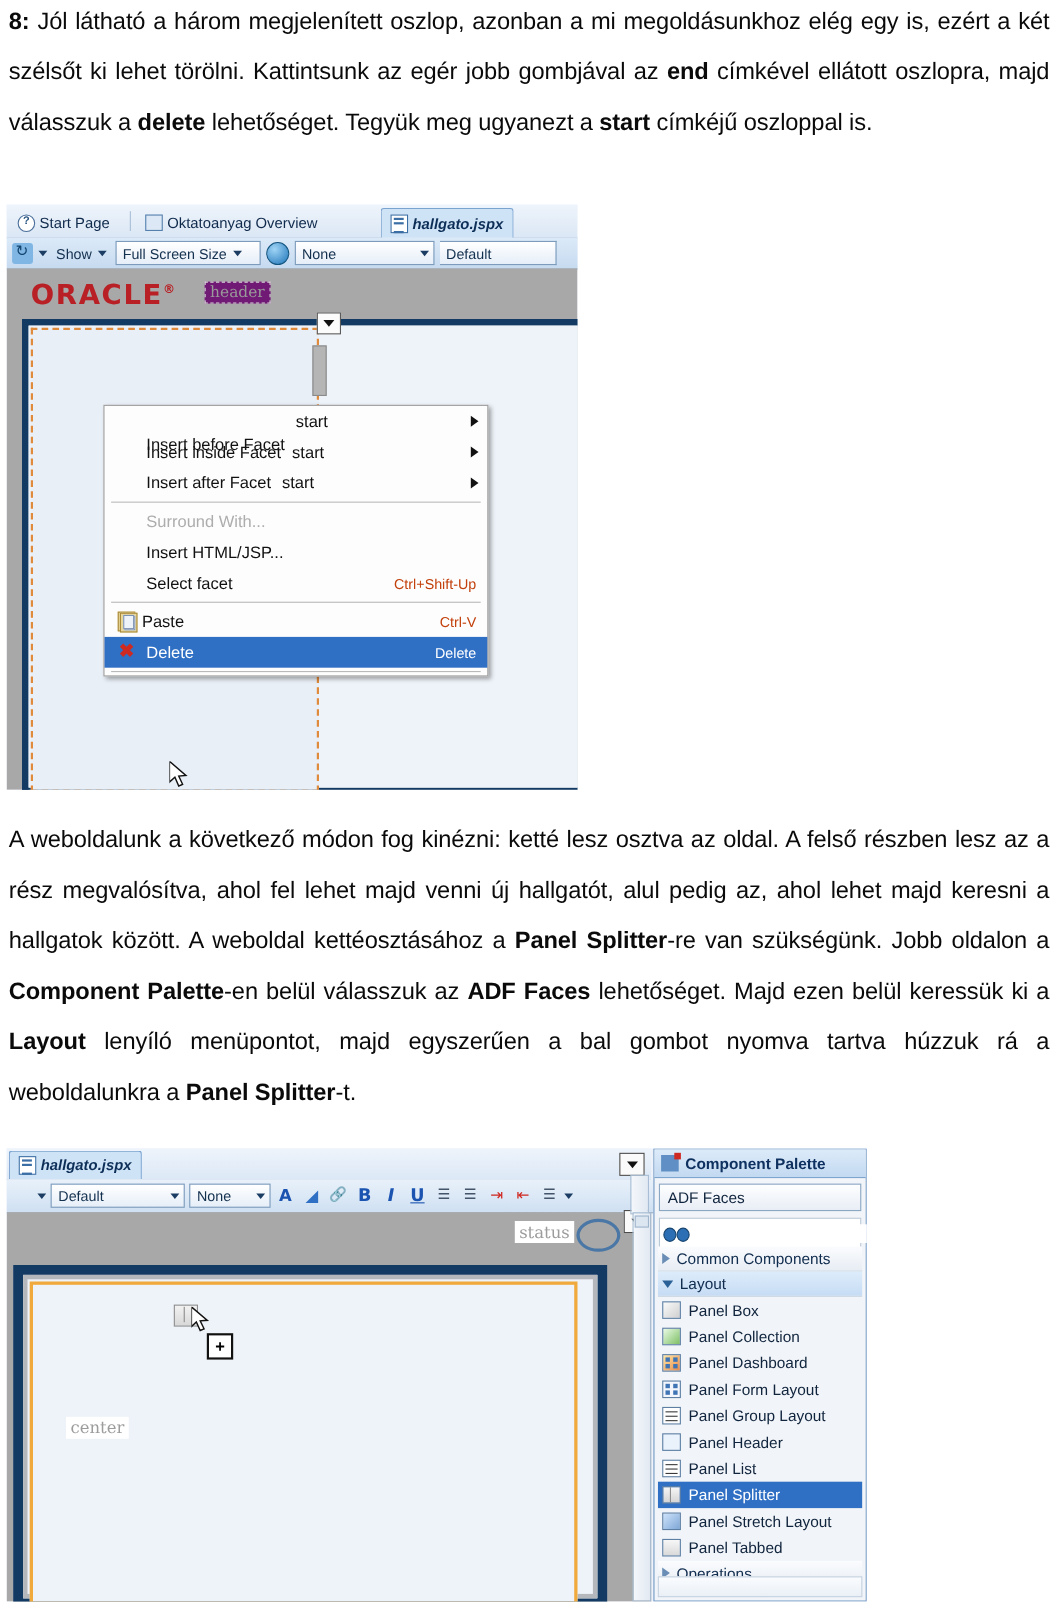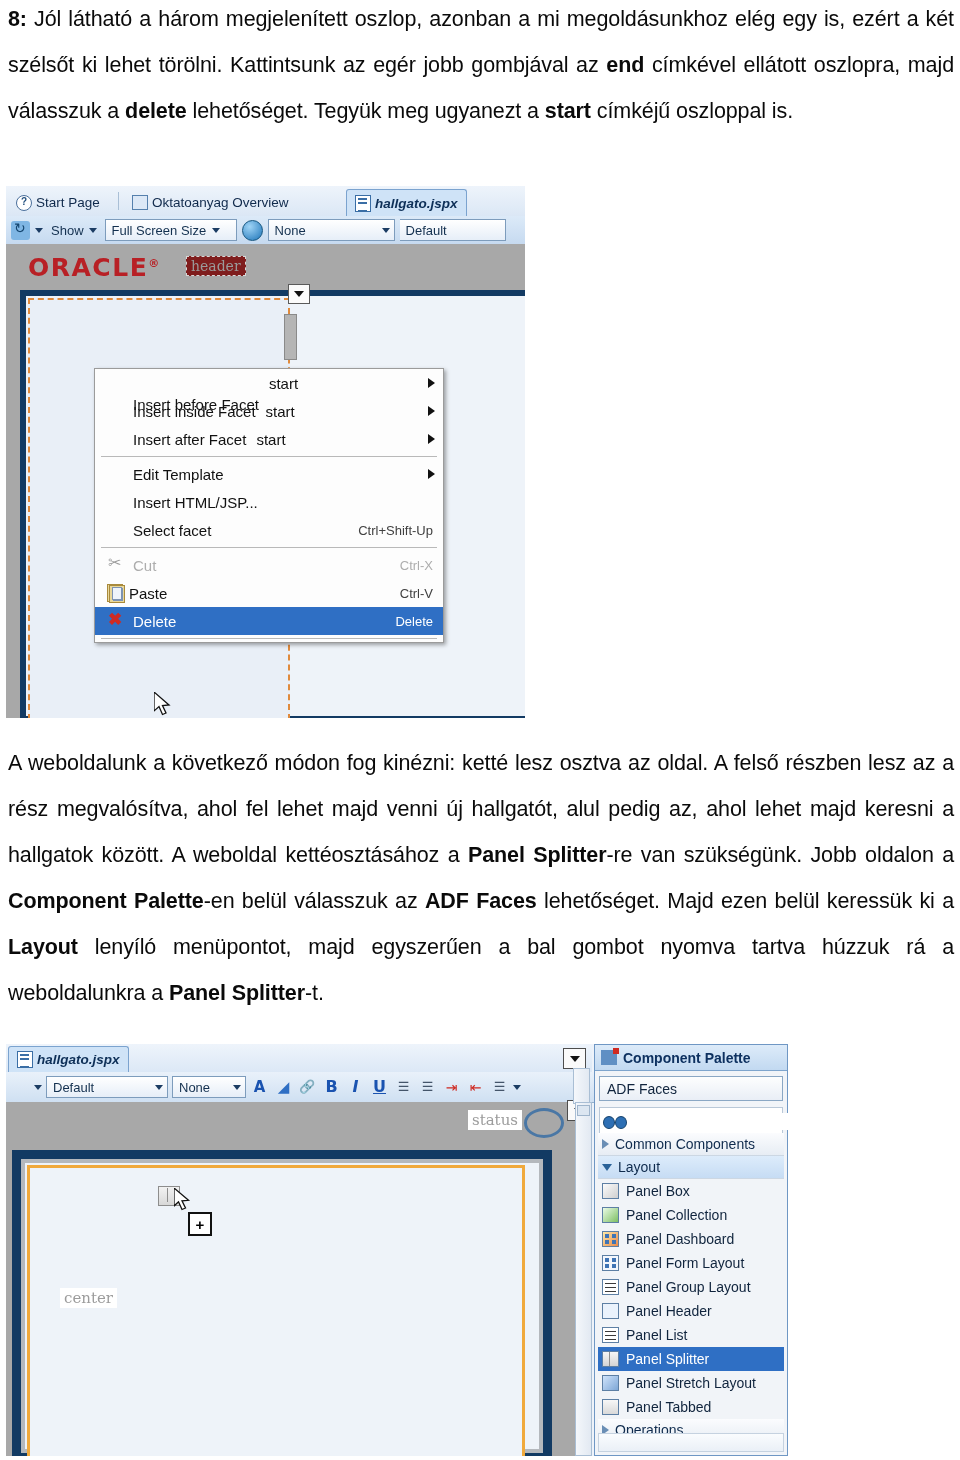--- a/index.html
+++ b/index.html
@@ -66,37 +66,37 @@
   .flat{height:20px;display:flex;align-items:center;gap:5px;font-size:13px;color:#13304f;
         padding:0 3px;}
 
   .design-surface{position:absolute;left:0;top:58px;right:0;bottom:0;background:#a8a8a8;}
   .browser-frame{position:absolute;left:14px;top:46px;right:-2px;bottom:-4px;
         border:6px solid #123a63;border-right:0;background:#eaf0f7;}
   .inner-white{position:absolute;left:0;top:0;right:0;bottom:0;background:#eef3f9;}
   .oracle-logo{position:absolute;left:22px;top:9px;font-size:25px;font-weight:bold;
         color:#b82025;letter-spacing:1.5px;font-family:"DejaVu Sans",sans-serif;}
   .oracle-logo sup{font-size:11px;vertical-align:super;}
-  .facet-tag{position:absolute;background:#7f1d1d;color:#9a9a9a;
+  .facet-tag{position:absolute;background:#701a75;color:#9a9a9a;
         font-family:"DejaVu Serif",serif;font-size:14px;padding:1px 4px;
         border:1px dashed #d8d8d8;}
   .dashed-region{position:absolute;border:2px dashed #e08a3c;background:#e9eff7;}
   .facet-dd{position:absolute;width:20px;height:18px;background:#fbfbfb;
         border:1px solid #5a5a5a;display:flex;align-items:center;justify-content:center;}
   .facet-dd i{width:0;height:0;border-left:5px solid transparent;
         border-right:5px solid transparent;border-top:6px solid #111;}
   .grabber{position:absolute;width:11px;background:#b5b5b5;border:1px solid #8a8a8a;}
 
   
   .ctxmenu{position:absolute;background:#fdfdfd;border:1px solid #9b9b9b;
       box-shadow:2px 2px 4px rgba(0,0,0,.35);font-size:15px;color:#111;z-index:40;}
   .mi{height:28px;display:flex;align-items:center;padding:0 10px 0 12px;position:relative;}
   .mi .label{flex:1;white-space:nowrap;}
   .mi .extra{margin-left:10px;}
-  .mi .accel{color:#404040;font-size:13px;margin-left:auto;padding-left:26px;}
+  .mi .accel{color:#c2410c;font-size:13px;margin-left:auto;padding-left:26px;}
   .mi.disabled,.mi.disabled .accel{color:#adadad;}
   .mi.sel{background:#2f6fc4;color:#fff;}
   .mi.sel .accel{color:#fff;}
   .mi .arrow{position:absolute;right:8px;top:50%;transform:translateY(-50%);
       width:0;height:0;border-top:5px solid transparent;border-bottom:5px solid transparent;
       border-left:7px solid #111;}
   .msep{height:1px;background:#b9b9b9;margin:3px 6px;}
   .micon{width:20px;height:18px;margin-right:6px;flex:none;position:relative;}
   .icon-cut::before{content:"\2702";position:absolute;left:1px;top:-3px;font-size:16px;color:#9c9c9c;}
   .icon-copy{background:#d9d9d9;border:1px solid #9c9c9c;width:14px;height:15px;}
@@ -245,40 +245,34 @@
           <span class="extra">start</span>
           <span class="arrow"></span>
         </div>
         <div class="mi">
           <span class="micon"></span>
           <span class="label" style="flex: 0 0 auto;">Insert after Facet</span>
           <span class="extra">start</span>
           <span class="arrow"></span>
         </div>
         <div class="msep"></div>
-        <div class="mi">
-          <span class="micon"></span>
-          <span class="label">Edit Template</span>
-          <span class="arrow"></span>
+        <div class="mi disabled">
+          <span class="micon"></span>
+          <span class="label">Surround With...</span>
         </div>
         <div class="mi">
           <span class="micon"></span>
           <span class="label">Insert HTML/JSP...</span>
         </div>
         <div class="mi">
           <span class="micon"></span>
           <span class="label">Select facet</span>
           <span class="accel">Ctrl+Shift-Up</span>
         </div>
         <div class="msep"></div>
-        <div class="mi disabled">
-          <span class="micon icon-cut"></span>
-          <span class="label">Cut</span>
-          <span class="accel">Ctrl-X</span>
-        </div>
         <div class="mi">
           <span class="micon icon-paste">
             <span style="position:absolute;left:1px;top:0;width:14px;height:16px;background:#e8d79a;border:1px solid #a98a3c;"></span>
             <span style="position:absolute;left:5px;top:3px;width:8px;height:11px;background:#eef3fa;border:1px solid #7d93b3;"></span>
           </span>
           <span class="label">Paste</span>
           <span class="accel">Ctrl-V</span>
         </div>
         <div class="mi sel">
           <span class="micon icon-del"></span>

